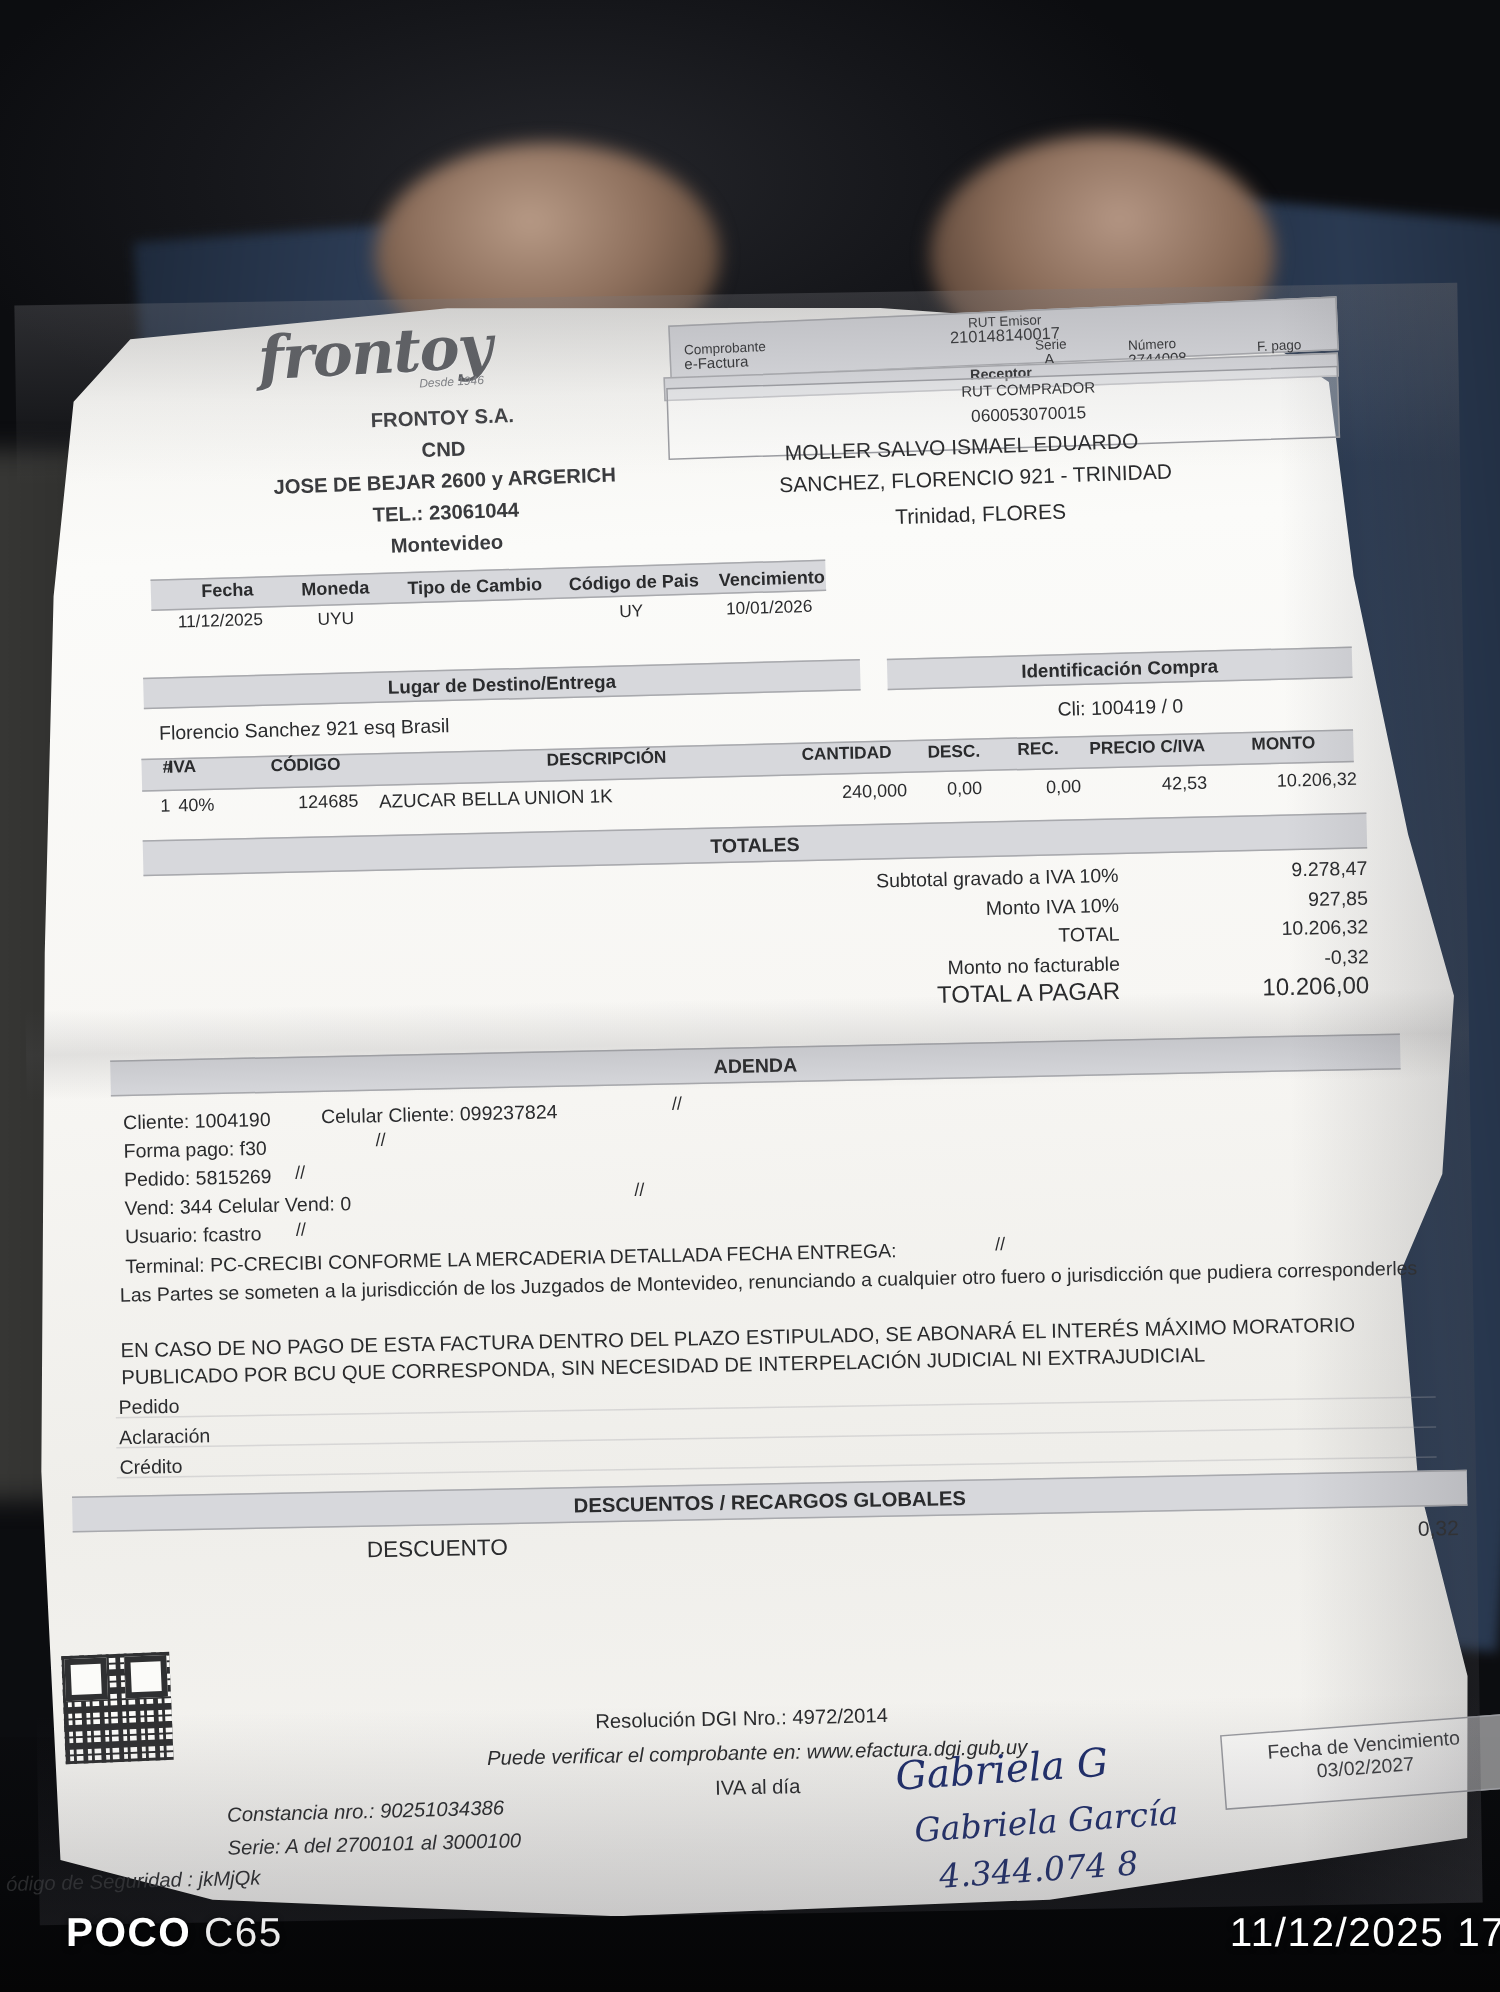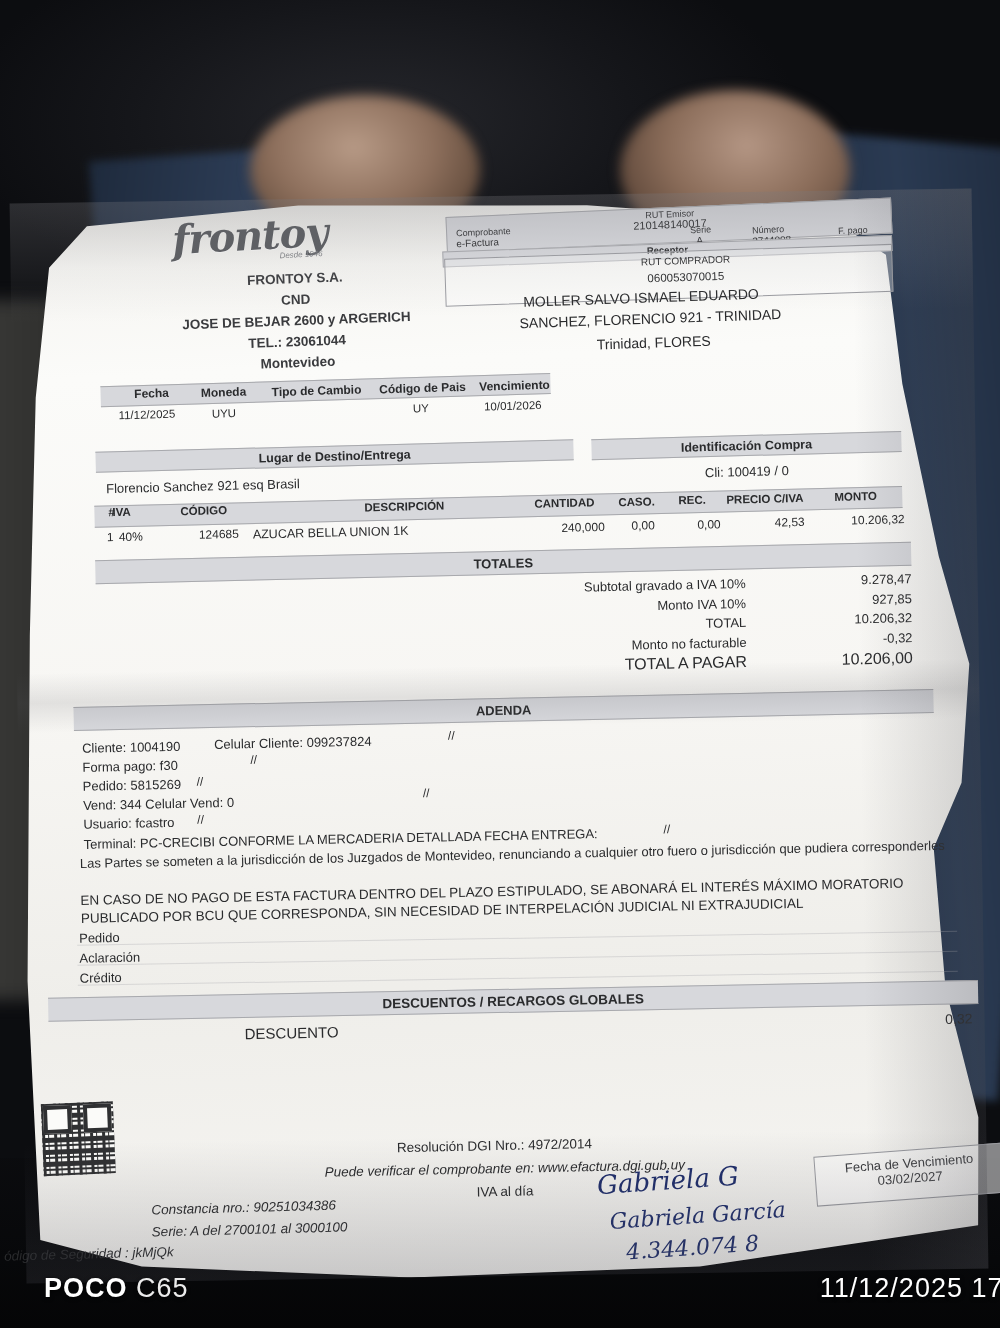--- a/index.html
+++ b/index.html
@@ -319,21 +319,21 @@
 
     <div class="t" style="left:92px; top:278px; font-size:13px; transform:rotate(-0.6deg);">Florencio Sanchez 921 esq Brasil</div>
     <div class="t c" style="left:578px; top:272px; width:310px; font-size:13px; transform:rotate(-0.6deg);">Cli: 100419 / 0</div>
 
     <div class="band" style="left:80px; top:300px; width:808px; height:22px; transform:rotate(-0.5deg);"></div>
     <div class="t b" style="left:94px; top:304px; font-size:11.5px; transform:rotate(-0.5deg);">#</div>
     <div class="t b" style="left:98px; top:304px; font-size:11.5px; transform:rotate(-0.5deg);">IVA</div>
     <div class="t b" style="left:166px; top:304px; font-size:11.5px; transform:rotate(-0.5deg);">CÓDIGO</div>
     <div class="t b c" style="left:290px; top:303px; width:200px; font-size:11.5px; transform:rotate(-0.5deg);">DESCRIPCIÓN</div>
     <div class="t b" style="left:520px; top:302px; font-size:11.5px; transform:rotate(-0.5deg);">CANTIDAD</div>
-    <div class="t b" style="left:604px; top:302px; font-size:11.5px; transform:rotate(-0.5deg);">CASO.</div>
+    <div class="t b" style="left:604px; top:302px; font-size:11.5px; transform:rotate(-0.5deg);">DESC.</div>
     <div class="t b" style="left:664px; top:301px; font-size:11.5px; transform:rotate(-0.5deg);">REC.</div>
     <div class="t b" style="left:712px; top:301px; font-size:11.5px; transform:rotate(-0.5deg);">PRECIO C/IVA</div>
     <div class="t b" style="left:820px; top:300px; font-size:11.5px; transform:rotate(-0.5deg);">MONTO</div>
 
     <div>
       <div class="t" style="left:92px; top:328px; font-size:12px; transform:rotate(-0.5deg);">1</div>
       <div class="t" style="left:104px; top:328px; font-size:12px; transform:rotate(-0.5deg);">40%</div>
       <div class="t" style="left:184px; top:327px; font-size:12px; transform:rotate(-0.5deg);">124685</div>
       <div class="t" style="left:238px; top:327px; font-size:12.5px; transform:rotate(-0.5deg);">AZUCAR BELLA UNION 1K</div>
       <div class="t r" style="left:490px; top:326px; width:100px; font-size:12px; transform:rotate(-0.5deg);">240,000</div>

